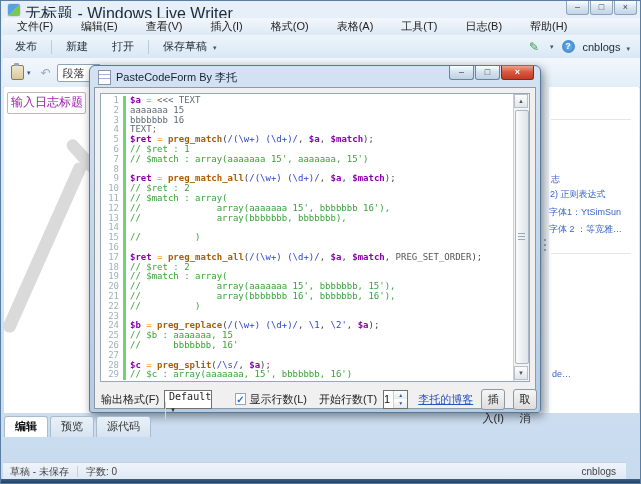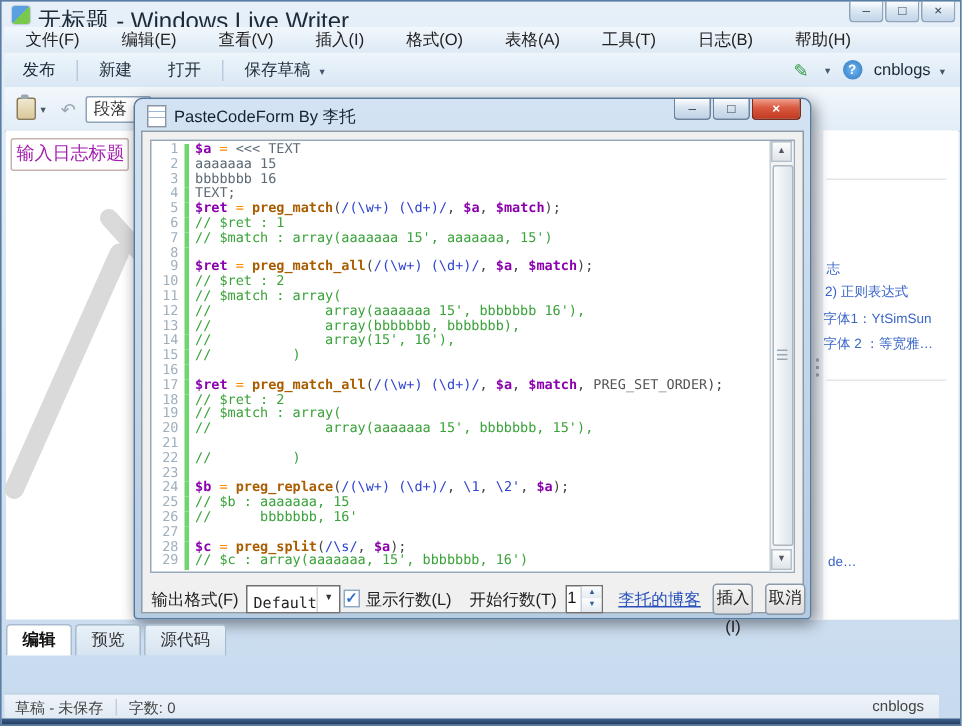--- a/index.html
+++ b/index.html
@@ -81,22 +81,22 @@
   .tk-d{color:#444;}
   .tk-k{color:#555;}
   .vscroll{position:absolute;right:0;top:0;width:15px;height:287px;background:#f2f4f6;border-left:1px solid #c8d0d8;}
   .sc-btn{position:absolute;left:0;width:14px;height:14px;background:linear-gradient(#fdfdfd,#dfe5ea);
           border:1px solid #b6c0ca;box-sizing:border-box;font-size:6px;color:#556;text-align:center;line-height:12px;}
   .sc-thumb{position:absolute;left:1px;top:16px;width:12px;height:252px;border:1px solid #aab6c2;border-radius:2px;
             background:linear-gradient(90deg,#fafbfc,#dde4ea);}
   .sc-grip{position:absolute;left:2px;top:122px;width:7px;height:1px;background:#9aa8b6;box-shadow:0 3px #9aa8b6,0 6px #9aa8b6;}
   .dlg-controls{position:absolute;left:0;top:300px;width:442px;height:22px;display:flex;align-items:center;font-size:11px;color:#222;}
   .ctl-label{white-space:nowrap;}
-  .combo{width:92px;height:19px;border:1px solid #707070;background:#fff;display:flex;align-items:flex-end;
-         box-sizing:border-box;margin:0 0 0 5px;}
+  .combo{width:92px;height:19px;border:1px solid #707070;background:#fff;display:flex;align-items:flex-start;
+         box-sizing:border-box;margin:0 21px 0 5px;flex-direction:column;}
   .combo-text{flex:1;font-family:"DejaVu Sans Mono", monospace;font-size:10px;color:#222;padding-left:4px;}
   .combo-arrow{width:14px;text-align:center;font-size:6px;color:#333;border-left:1px solid #d0d6dc;line-height:17px;height:17px;}
   .checkbox{width:12px;height:12px;border:1px solid #8ea8c4;background:#fff;margin:0 4px 0 2px;
             font-size:10px;line-height:11px;color:#2f6fd0;text-align:center;font-weight:bold;box-sizing:border-box;}
   .spinbox{width:48px;height:19px;border:1px solid #707070;background:#fff;display:flex;box-sizing:border-box;margin:0 8px 0 6px;}
   .spin-val{flex:1;text-align:right;font-size:11px;line-height:17px;padding-right:3px;color:#111;}
   .spin-arrows{width:13px;border-left:1px solid #c8d0d8;display:flex;flex-direction:column;}
   .spin-up,.spin-dn{flex:1;font-size:5px;color:#2f5f9f;text-align:center;line-height:8px;background:linear-gradient(#fdfdfd,#e4eaf0);}
   .blog-link{color:#2a52be;text-decoration:underline;white-space:nowrap;margin:0 8px 0 2px;}
   .btn{height:21px;border:1px solid #8a9aa9;border-radius:3px;background:linear-gradient(#f6f6f6,#ebebeb 45%,#dddddd);
@@ -231,28 +231,28 @@
             <div class="cl"><span class="ln">4</span><span class="lc"><span class="tk-g">TEXT;</span></span></div>
             <div class="cl"><span class="ln">5</span><span class="lc"><span class="tk-v">$ret</span><span class="tk-d"> </span><span class="tk-o">=</span><span class="tk-d"> </span><span class="tk-f">preg_match</span><span class="tk-d">(</span><span class="tk-r">/(\w+) (\d+)/</span><span class="tk-d">, </span><span class="tk-v">$a</span><span class="tk-d">, </span><span class="tk-v">$match</span><span class="tk-d">);</span></span></div>
             <div class="cl"><span class="ln">6</span><span class="lc"><span class="tk-c">// $ret : 1</span></span></div>
             <div class="cl"><span class="ln">7</span><span class="lc"><span class="tk-c">// $match : array(aaaaaaa 15', aaaaaaa, 15')</span></span></div>
             <div class="cl"><span class="ln">8</span><span class="lc"></span></div>
             <div class="cl"><span class="ln">9</span><span class="lc"><span class="tk-v">$ret</span><span class="tk-d"> </span><span class="tk-o">=</span><span class="tk-d"> </span><span class="tk-f">preg_match_all</span><span class="tk-d">(</span><span class="tk-r">/(\w+) (\d+)/</span><span class="tk-d">, </span><span class="tk-v">$a</span><span class="tk-d">, </span><span class="tk-v">$match</span><span class="tk-d">);</span></span></div>
             <div class="cl"><span class="ln">10</span><span class="lc"><span class="tk-c">// $ret : 2</span></span></div>
             <div class="cl"><span class="ln">11</span><span class="lc"><span class="tk-c">// $match : array(</span></span></div>
             <div class="cl"><span class="ln">12</span><span class="lc"><span class="tk-c">//              array(aaaaaaa 15', bbbbbbb 16'),</span></span></div>
             <div class="cl"><span class="ln">13</span><span class="lc"><span class="tk-c">//              array(bbbbbbb, bbbbbbb),</span></span></div>
-            <div class="cl"><span class="ln">14</span><span class="lc"><span class="tk-c">//              array(15', 16'),</span></span></div>
+            <div class="cl"><span class="ln">14</span></div>
             <div class="cl"><span class="ln">15</span><span class="lc"><span class="tk-c">//          )</span></span></div>
             <div class="cl"><span class="ln">16</span><span class="lc"></span></div>
             <div class="cl"><span class="ln">17</span><span class="lc"><span class="tk-v">$ret</span><span class="tk-d"> </span><span class="tk-o">=</span><span class="tk-d"> </span><span class="tk-f">preg_match_all</span><span class="tk-d">(</span><span class="tk-r">/(\w+) (\d+)/</span><span class="tk-d">, </span><span class="tk-v">$a</span><span class="tk-d">, </span><span class="tk-v">$match</span><span class="tk-d">, </span><span class="tk-k">PREG_SET_ORDER</span><span class="tk-d">);</span></span></div>
             <div class="cl"><span class="ln">18</span><span class="lc"><span class="tk-c">// $ret : 2</span></span></div>
             <div class="cl"><span class="ln">19</span><span class="lc"><span class="tk-c">// $match : array(</span></span></div>
             <div class="cl"><span class="ln">20</span><span class="lc"><span class="tk-c">//              array(aaaaaaa 15', bbbbbbb, 15'),</span></span></div>
-            <div class="cl"><span class="ln">21</span></div>
+            <div class="cl"><span class="ln">21</span><span class="lc"><span class="tk-c">//              array(bbbbbbb 16', bbbbbbb, 16'),</span></span></div>
             <div class="cl"><span class="ln">22</span><span class="lc"><span class="tk-c">//          )</span></span></div>
             <div class="cl"><span class="ln">23</span><span class="lc"></span></div>
             <div class="cl"><span class="ln">24</span><span class="lc"><span class="tk-v">$b</span><span class="tk-d"> </span><span class="tk-o">=</span><span class="tk-d"> </span><span class="tk-f">preg_replace</span><span class="tk-d">(</span><span class="tk-r">/(\w+) (\d+)/</span><span class="tk-d">, </span><span class="tk-r">\1</span><span class="tk-d">, </span><span class="tk-r">\2'</span><span class="tk-d">, </span><span class="tk-v">$a</span><span class="tk-d">);</span></span></div>
             <div class="cl"><span class="ln">25</span><span class="lc"><span class="tk-c">// $b : aaaaaaa, 15</span></span></div>
             <div class="cl"><span class="ln">26</span><span class="lc"><span class="tk-c">//      bbbbbbb, 16'</span></span></div>
             <div class="cl"><span class="ln">27</span><span class="lc"></span></div>
             <div class="cl"><span class="ln">28</span><span class="lc"><span class="tk-v">$c</span><span class="tk-d"> </span><span class="tk-o">=</span><span class="tk-d"> </span><span class="tk-f">preg_split</span><span class="tk-d">(</span><span class="tk-r">/\s/</span><span class="tk-d">, </span><span class="tk-v">$a</span><span class="tk-d">);</span></span></div>
             <div class="cl"><span class="ln">29</span><span class="lc"><span class="tk-c">// $c : array(aaaaaaa, 15', bbbbbbb, 16')</span></span></div>
           </div>
         <div class="vscroll">

